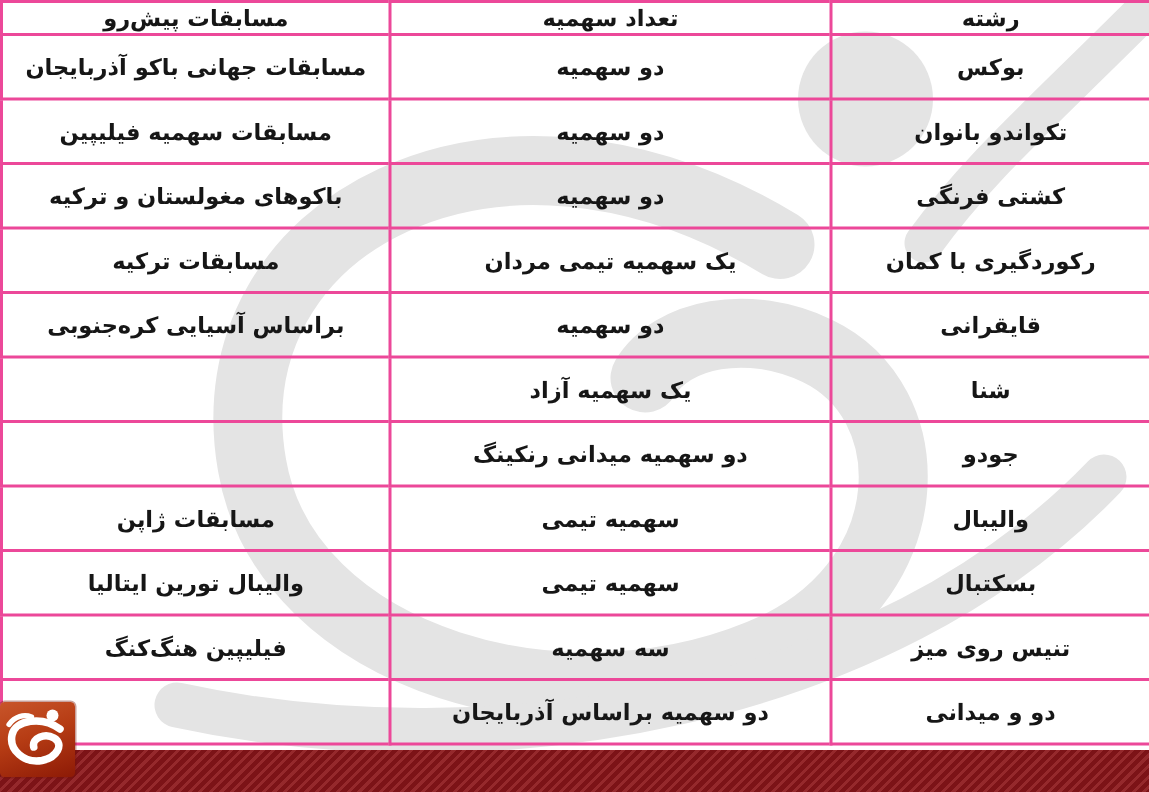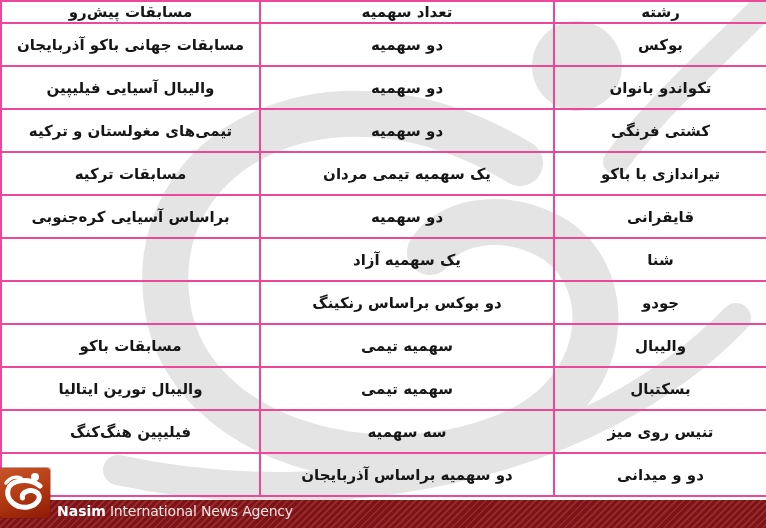--- a/index.html
+++ b/index.html
@@ -77,51 +77,51 @@
       <th>مسابقات پیش‌رو</th>
     </tr>
     <tr>
       <td>بوکس</td>
       <td>دو سهمیه</td>
       <td>مسابقات جهانی باکو آذربایجان</td>
     </tr>
     <tr>
       <td>تکواندو بانوان</td>
       <td>دو سهمیه</td>
-      <td>والیبال آسیایی فیلیپین</td>
+      <td>مسابقات سهمیه فیلیپین</td>
     </tr>
     <tr>
       <td>کشتی فرنگی</td>
       <td>دو سهمیه</td>
-      <td>تیمی‌های مغولستان و ترکیه</td>
+      <td>باکو‌های مغولستان و ترکیه</td>
     </tr>
     <tr>
-      <td>تیراندازی با باکو</td>
+      <td>رکوردگیری با کمان</td>
       <td>یک سهمیه تیمی مردان</td>
       <td>مسابقات ترکیه</td>
     </tr>
     <tr>
       <td>قایقرانی</td>
       <td>دو سهمیه</td>
       <td>براساس آسیایی کره‌جنوبی</td>
     </tr>
     <tr>
       <td>شنا</td>
       <td>یک سهمیه آزاد</td>
       <td></td>
     </tr>
     <tr>
       <td>جودو</td>
-      <td>دو بوکس براساس رنکینگ</td>
+      <td>دو سهمیه میدانی رنکینگ</td>
       <td></td>
     </tr>
     <tr>
       <td>والیبال</td>
       <td>سهمیه تیمی</td>
-      <td>مسابقات باکو</td>
+      <td>مسابقات ژاپن</td>
     </tr>
     <tr>
       <td>بسکتبال</td>
       <td>سهمیه تیمی</td>
       <td>والیبال تورین ایتالیا</td>
     </tr>
     <tr>
       <td>تنیس روی میز</td>
       <td>سه سهمیه</td>
       <td>فیلیپین هنگ‌کنگ</td>
@@ -137,17 +137,14 @@
   <div class="footer-bar"></div>
 
   <div class="logo">
     <svg width="50" height="50" viewBox="0 0 50 50" aria-hidden="true">
       <circle cx="35" cy="9" r="4" fill="#ffffff"></circle>
       <path d="M 40 18 C 28 9, 10 12, 8 22 C 6 32, 16 41, 28 39 C 38 37, 43 28, 36 24 C 30 20.5, 21 24, 22.5 30" fill="none" stroke="#ffffff" stroke-width="5" stroke-linecap="round"></path>
       <path d="M 6 15 C 10 9.5, 16 8, 21 10" fill="none" stroke="#ffffff" stroke-width="3.5" stroke-linecap="round"></path>
     </svg>
   </div>
 
-  <div class="brand">
-    <span class="bold">Nasim</span><span class="rest">International News Agency</span>
-  </div>
 
 </div>
 
 </body></html>

